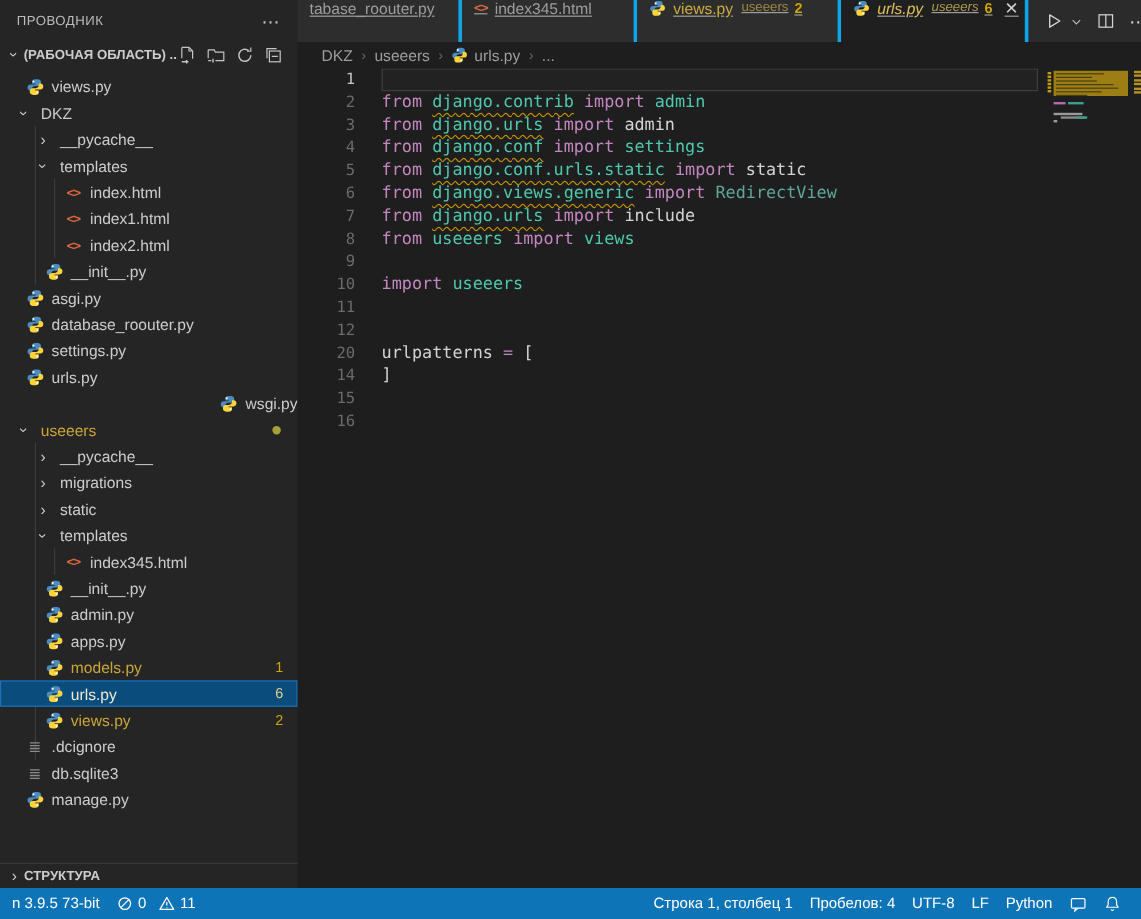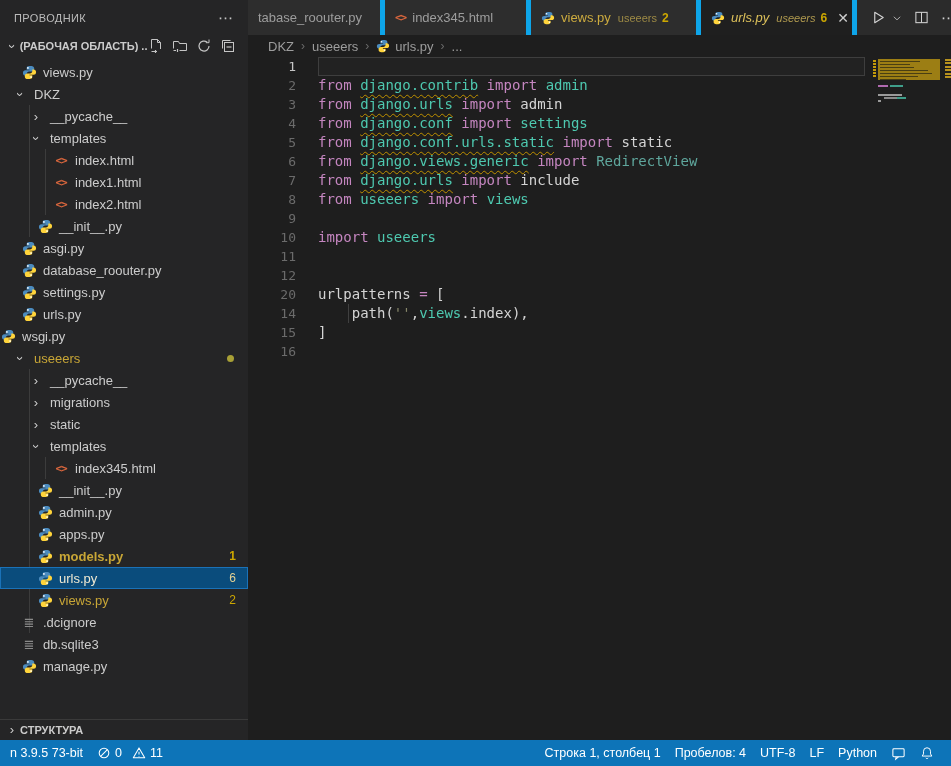--- a/index.html
+++ b/index.html
@@ -40,22 +40,22 @@
                           background:#a8a036; }
   .html-ico { color:#d9663d; font-size:11px; font-weight:bold; letter-spacing:-1px;
               font-family:"DejaVu Sans Mono", monospace; }
   .plain-ico { color:#8a8a8a; font-size:13px; }
   .sb-outline-row { height:21px; border-top:1px solid #3a3a3a; display:flex; align-items:center;
                     color:#cccccc; font-size:11px; font-weight:bold; padding-left:4px; }
   .sb-outline-row .chev { width:16px; text-align:center; font-weight:normal; font-size:12px; }
 
   
   #tabbar { height:35px; background:#2b2b2b; display:flex; align-items:stretch; }
-  .tab { display:flex; align-items:center; padding:0 10px; font-size:13px; color:#9d9d9d;
-         background:#2d2d2d; border-right:5px solid #0ea5e9; cursor:pointer; flex:none; }
+  .tab { display:flex; padding:0 10px; font-size:13px; color:#9d9d9d;
+         background:#2d2d2d; border-right:3px solid #0ea5e9; cursor:pointer; flex:none;text-decoration:underline; }
   .tab .t-ico { margin-right:6px; display:inline-flex; }
   .tab.active { background:#1f1f1f; }
   .tab .fname { white-space:nowrap; }
   .tab.warn .fname { color:#ccab3f; }
   .tab.active .fname { color:#dcc05a; font-style:italic; }
   .tab .desc { margin-left:7px; font-size:11px; color:#9d8a45; white-space:nowrap; }
   .tab.active .desc { font-style:italic; color:#b09a4f; }
   .tab .cnt { margin-left:5px; font-size:12px; font-weight:bold; color:#cca700; }
   .tab .close { margin-left:10px; color:#cfcfcf; font-size:14px; line-height:1; }
   #tab-actions { margin-left:auto; display:flex; align-items:center; gap:12px; padding:0 14px; }
@@ -250,21 +250,21 @@
             <span class="ico">
               <svg width="15" height="15" viewBox="0 0 16 16">
     <path fill="#4b8bbe" d="M7.9 1C6 1 5 1.9 5 3.4V5h3.1v.7H3.6C2.1 5.7 1 6.6 1 8.4s1.1 2.8 2.6 2.8H5V9.5C5 8.1 6.2 7 7.6 7h3C11.9 7 13 5.9 13 4.5v-1C13 2 11.7 1 10.1 1H7.9z"></path>
     <circle fill="#ffffff" cx="6.3" cy="3.1" r=".9"></circle>
     <path fill="#ffd43b" d="M8.1 15c1.9 0 2.9-.9 2.9-2.4V11H7.9v-.7h4.5c1.5 0 2.6-.9 2.6-2.7S13.9 4.8 12.4 4.8H11v1.7C11 7.9 9.8 9 8.4 9h-3C4.1 9 3 10.1 3 11.5v1C3 14 4.3 15 5.9 15h2.2z"></path>
     <circle fill="#ffffff" cx="9.7" cy="12.9" r=".9"></circle>
               </svg>
             </span>
             <span>urls.py</span>
           </div>
-          <div class="tree-row" style="">
+          <div class="tree-row" style=" justify-content: flex-end;">
             <span class="ico">
               <svg width="15" height="15" viewBox="0 0 16 16">
     <path fill="#4b8bbe" d="M7.9 1C6 1 5 1.9 5 3.4V5h3.1v.7H3.6C2.1 5.7 1 6.6 1 8.4s1.1 2.8 2.6 2.8H5V9.5C5 8.1 6.2 7 7.6 7h3C11.9 7 13 5.9 13 4.5v-1C13 2 11.7 1 10.1 1H7.9z"></path>
     <circle fill="#ffffff" cx="6.3" cy="3.1" r=".9"></circle>
     <path fill="#ffd43b" d="M8.1 15c1.9 0 2.9-.9 2.9-2.4V11H7.9v-.7h4.5c1.5 0 2.6-.9 2.6-2.7S13.9 4.8 12.4 4.8H11v1.7C11 7.9 9.8 9 8.4 9h-3C4.1 9 3 10.1 3 11.5v1C3 14 4.3 15 5.9 15h2.2z"></path>
     <circle fill="#ffffff" cx="9.7" cy="12.9" r=".9"></circle>
               </svg>
             </span>
             <span>wsgi.py</span>
           </div>
@@ -329,21 +329,21 @@
             <span class="ico">
               <svg width="15" height="15" viewBox="0 0 16 16">
     <path fill="#4b8bbe" d="M7.9 1C6 1 5 1.9 5 3.4V5h3.1v.7H3.6C2.1 5.7 1 6.6 1 8.4s1.1 2.8 2.6 2.8H5V9.5C5 8.1 6.2 7 7.6 7h3C11.9 7 13 5.9 13 4.5v-1C13 2 11.7 1 10.1 1H7.9z"></path>
     <circle fill="#ffffff" cx="6.3" cy="3.1" r=".9"></circle>
     <path fill="#ffd43b" d="M8.1 15c1.9 0 2.9-.9 2.9-2.4V11H7.9v-.7h4.5c1.5 0 2.6-.9 2.6-2.7S13.9 4.8 12.4 4.8H11v1.7C11 7.9 9.8 9 8.4 9h-3C4.1 9 3 10.1 3 11.5v1C3 14 4.3 15 5.9 15h2.2z"></path>
     <circle fill="#ffffff" cx="9.7" cy="12.9" r=".9"></circle>
               </svg>
             </span>
             <span>apps.py</span>
           </div>
-          <div class="tree-row warn" style="padding-left: 37px; font-weight: bold;">
+          <div class="tree-row warn" style="padding-left: 37px;">
             <span class="ico">
               <svg width="15" height="15" viewBox="0 0 16 16">
     <path fill="#4b8bbe" d="M7.9 1C6 1 5 1.9 5 3.4V5h3.1v.7H3.6C2.1 5.7 1 6.6 1 8.4s1.1 2.8 2.6 2.8H5V9.5C5 8.1 6.2 7 7.6 7h3C11.9 7 13 5.9 13 4.5v-1C13 2 11.7 1 10.1 1H7.9z"></path>
     <circle fill="#ffffff" cx="6.3" cy="3.1" r=".9"></circle>
     <path fill="#ffd43b" d="M8.1 15c1.9 0 2.9-.9 2.9-2.4V11H7.9v-.7h4.5c1.5 0 2.6-.9 2.6-2.7S13.9 4.8 12.4 4.8H11v1.7C11 7.9 9.8 9 8.4 9h-3C4.1 9 3 10.1 3 11.5v1C3 14 4.3 15 5.9 15h2.2z"></path>
     <circle fill="#ffffff" cx="9.7" cy="12.9" r=".9"></circle>
               </svg>
             </span>
             <span>models.py</span>
             <span class="badge">1</span>
@@ -511,21 +511,20 @@
             <div class="cline"><span class="tk-kw">from </span><span class="tk-mod">django.conf</span><span class="tk-plain"> </span><span class="tk-kw">import </span><span class="tk-teal">settings</span></div>
             <div class="cline"><span class="tk-kw">from </span><span class="tk-mod">django.conf.urls.static</span><span class="tk-plain"> </span><span class="tk-kw">import </span><span class="tk-plain">static</span></div>
             <div class="cline"><span class="tk-kw">from </span><span class="tk-mod">django.views.generic</span><span class="tk-plain"> </span><span class="tk-kw">import </span><span class="tk-teal2">RedirectView</span></div>
             <div class="cline"><span class="tk-kw">from </span><span class="tk-mod">django.urls</span><span class="tk-plain"> </span><span class="tk-kw">import </span><span class="tk-plain">include</span></div>
             <div class="cline"><span class="tk-kw">from </span><span class="tk-teal">useeers</span><span class="tk-plain"> </span><span class="tk-kw">import </span><span class="tk-teal">views</span></div>
             <div class="cline"></div>
             <div class="cline"><span class="tk-kw">import </span><span class="tk-teal">useeers</span></div>
             <div class="cline"></div>
             <div class="cline"></div>
             <div class="cline"><span class="tk-plain">urlpatterns </span><span class="tk-kw">=</span><span class="tk-plain"> [</span></div>
-            <div class="cline"><span class="ind-guide"></span><span class="tk-plain">    path(</span><span class="tk-str">''</span><span class="tk-plain">,</span><span class="tk-teal">views</span><span class="tk-plain">.index),</span></div>
             <div class="cline"><span class="tk-plain">]</span></div>
             <div class="cline"></div>
           </div>
         <div id="minimap">
             <div class="mm-el" style="left:0;top:3px;width:3px;height:2px;background:#c49a0a"></div>
             <div class="mm-el" style="left:0;top:6px;width:3px;height:2px;background:#c49a0a"></div>
             <div class="mm-el" style="left:0;top:9px;width:3px;height:2px;background:#c49a0a"></div>
             <div class="mm-el" style="left:0;top:12px;width:3px;height:2px;background:#c49a0a"></div>
             <div class="mm-el" style="left:0;top:15px;width:3px;height:2px;background:#c49a0a"></div>
             <div class="mm-el" style="left:0;top:18px;width:3px;height:2px;background:#c49a0a"></div>

